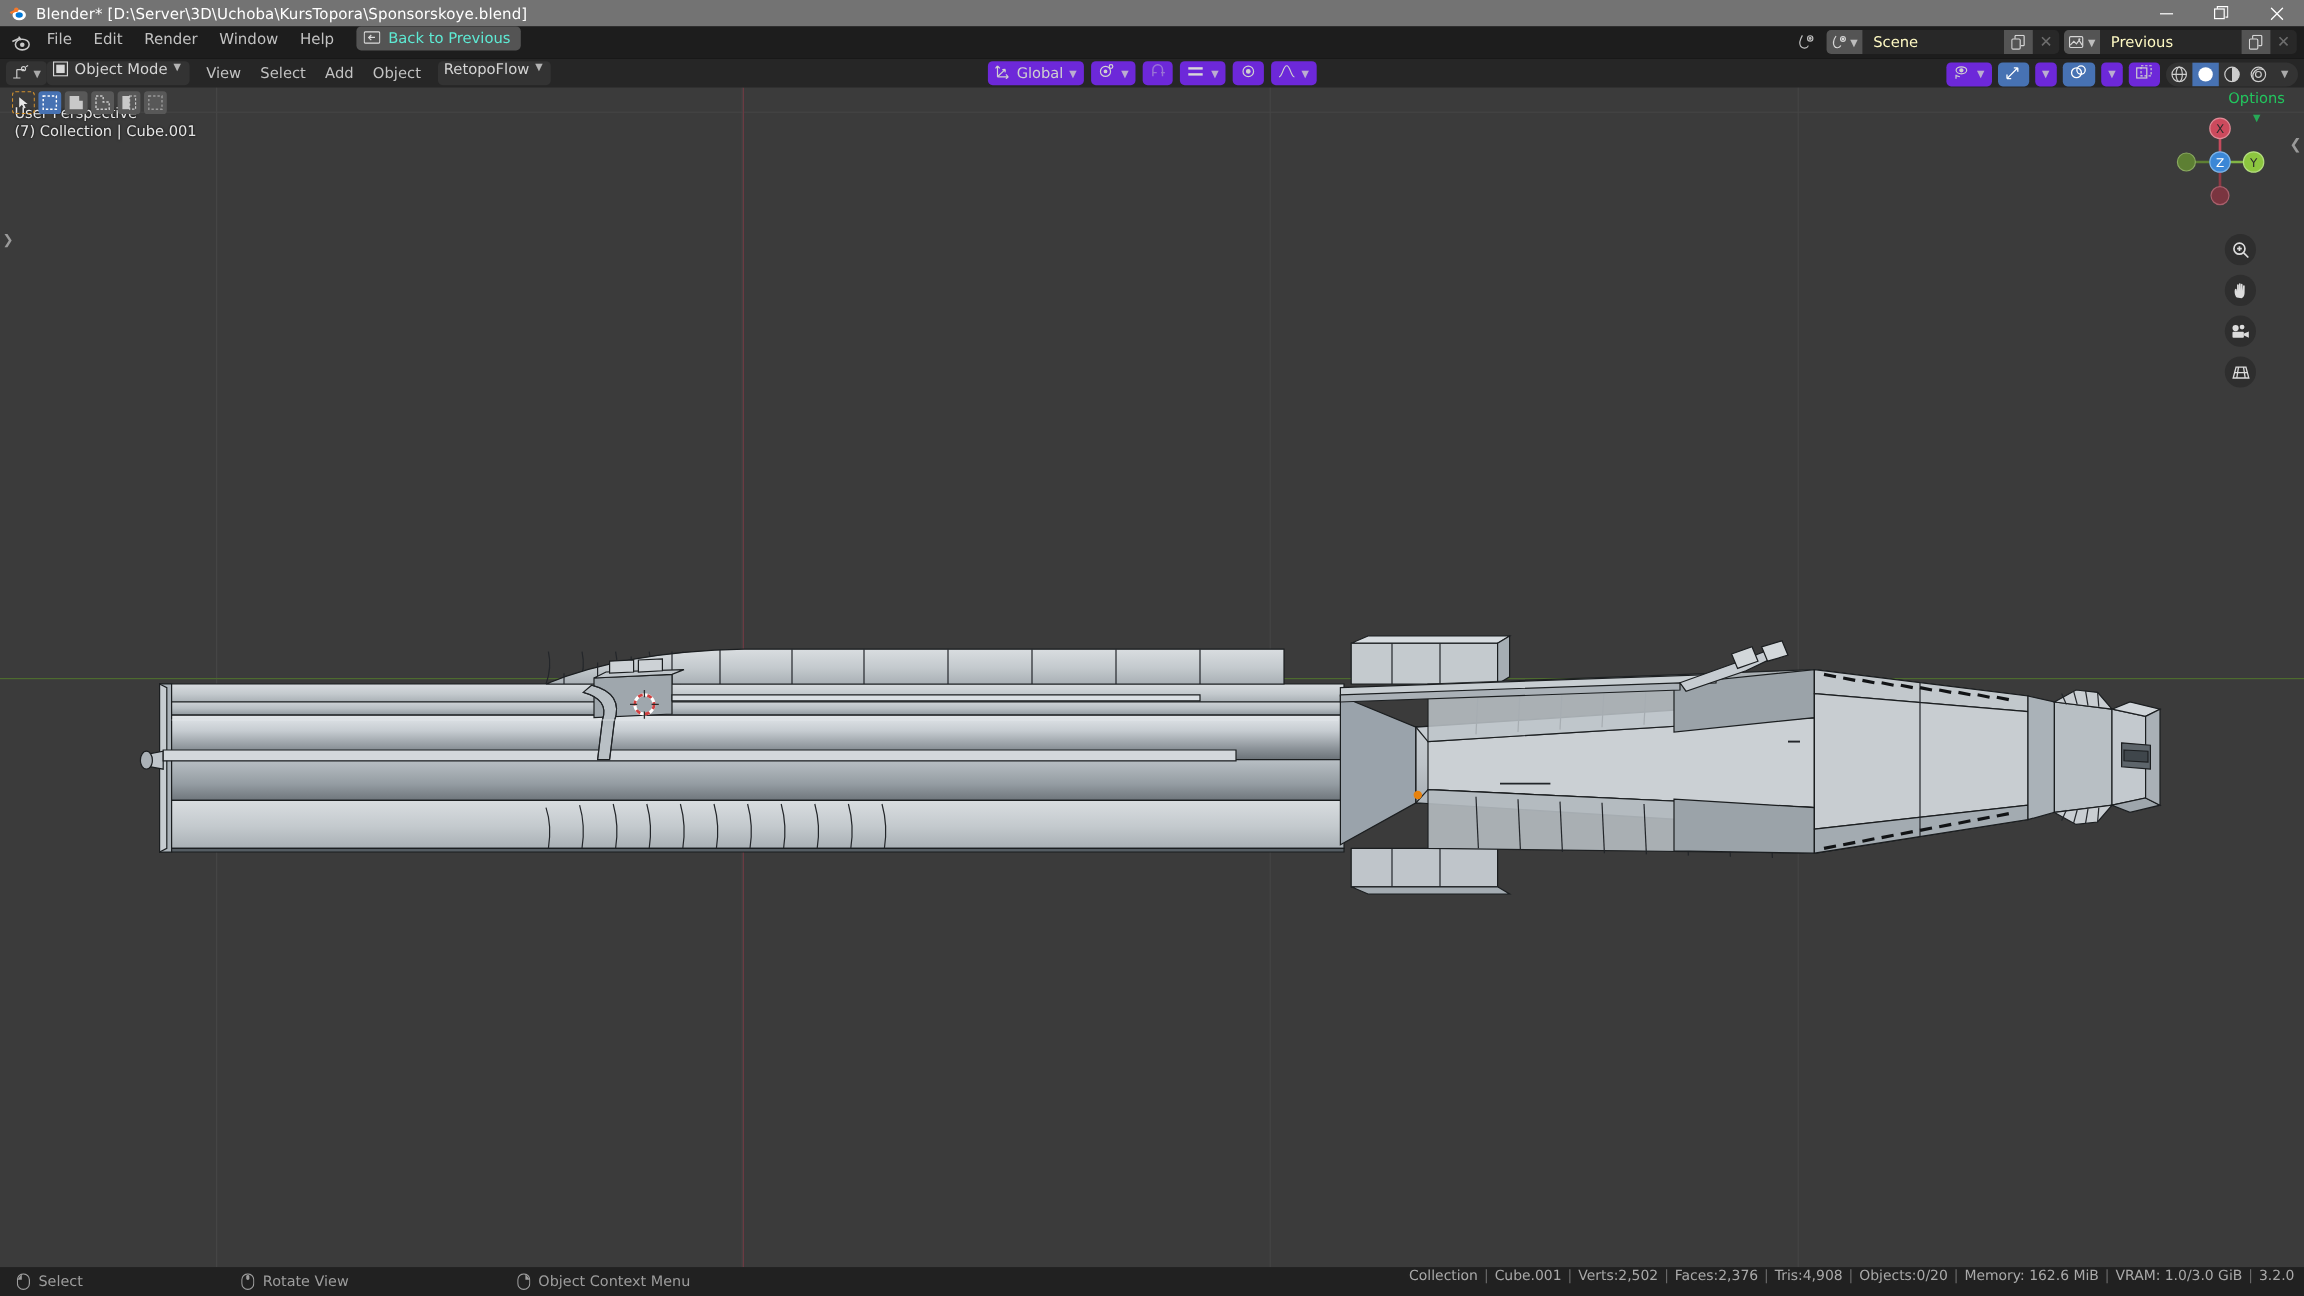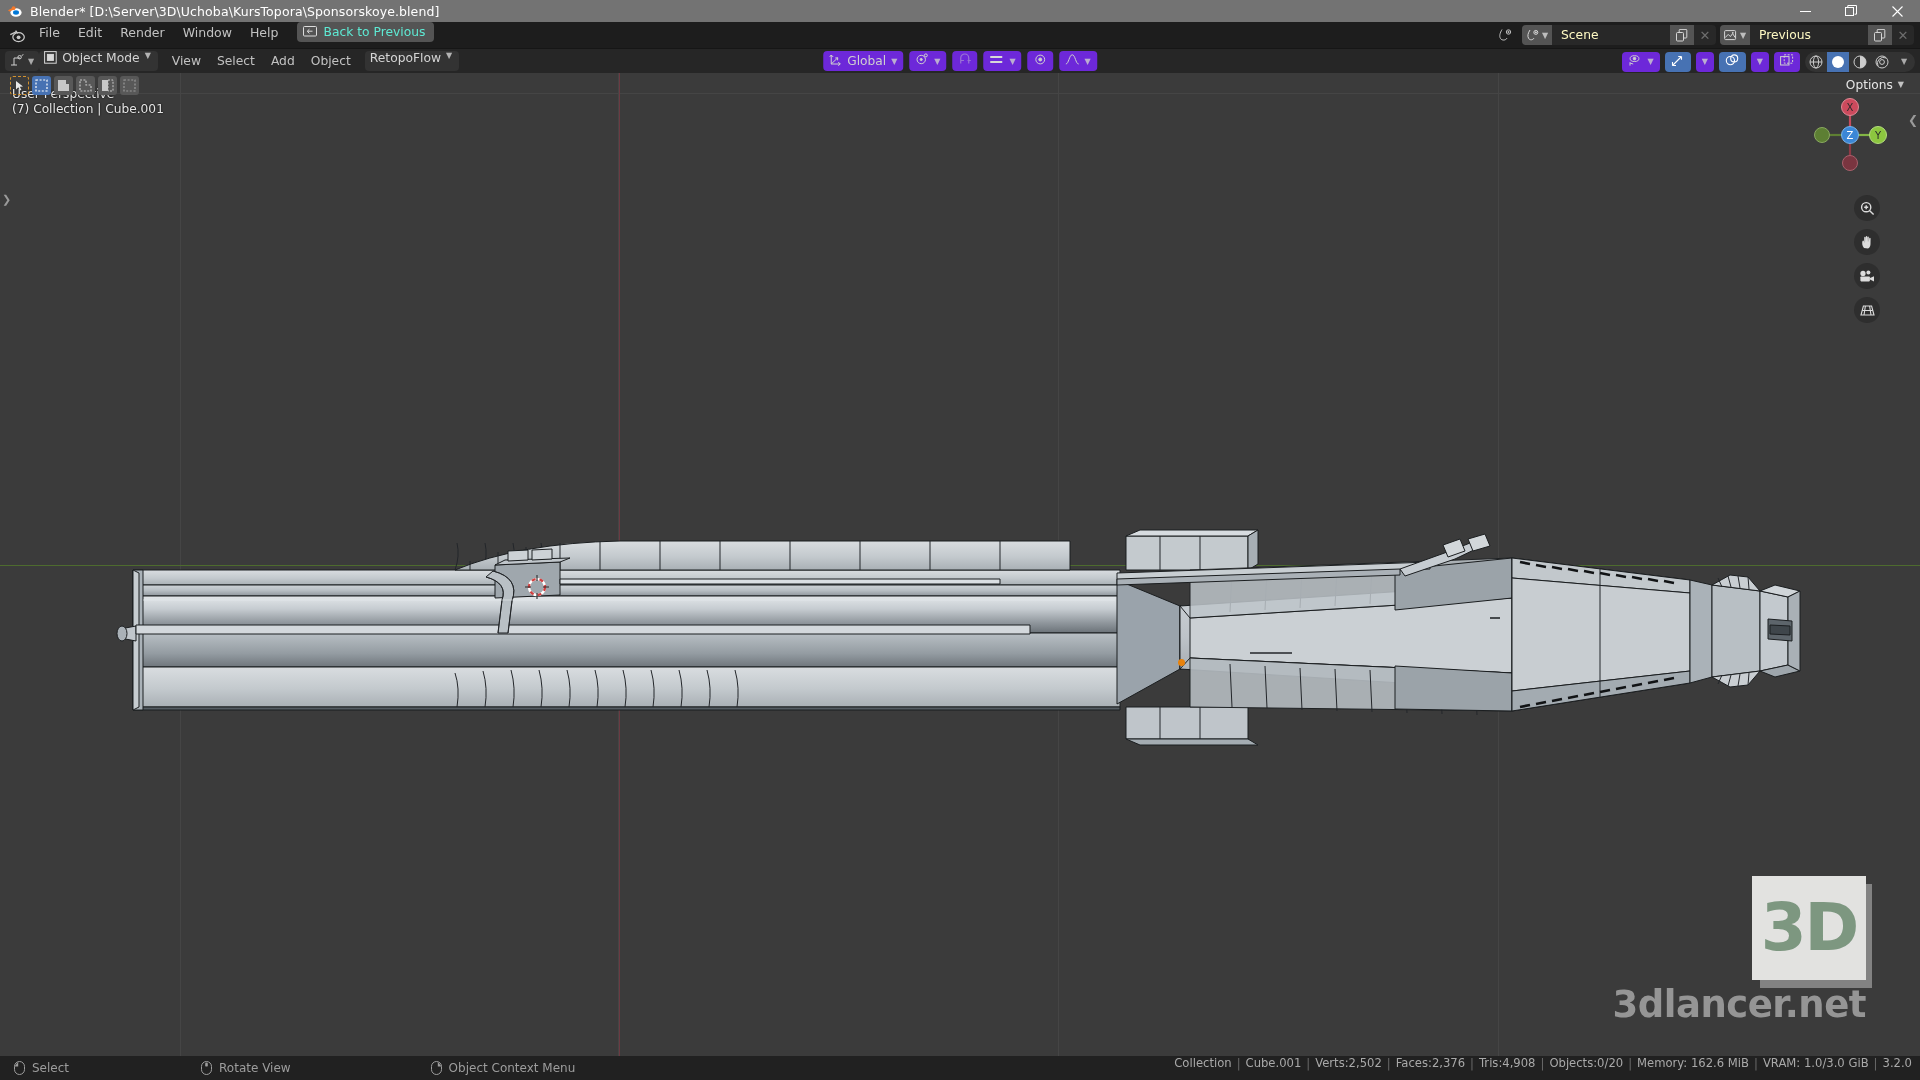--- a/index.html
+++ b/index.html
@@ -114,21 +114,21 @@
     display:flex; align-items:center; padding-left:10px; gap:3px;
   }
   .tool-btn {
     width:19px; height:19px; border-radius:3px; background:#585858;
     display:flex; align-items:center; justify-content:center;
   }
   .tool-btn.sel { background:#4772b3; }
   .tool-btn.first { background: transparent; border: 1px dashed #d2912e; }
   .options-btn {
     position:absolute; right:10px; top:2px; display:flex; align-items:center; gap:5px;
-    font-size:12.2px; color:#e5e5e5; height:19px; padding:0 6px; border-radius:3px;
+    font-size:12.2px; color:#22c55e; height:19px; padding:0 6px; border-radius:3px;flex-direction:column;
   }
   .vp-overlay-text {
     position:absolute; left:12px; top:14px; z-index: 5;
     font-size:12.2px; color:#e6e6e6; line-height:15px; text-shadow: 0 0 2px #000;
   }
   .vp-overlay-text .l2 { margin-top: 0px; }
   .sidebar-arrow {
     position:absolute; left:2px; top:120px; color:#9a9a9a; font-size:11px; z-index:5;
   }
   
@@ -773,27 +773,20 @@
       </svg>
     </div>
     <div class="navbtn">
       <svg width="15" height="14" viewBox="0 0 15 14" fill="none" stroke="#dcdcdc" stroke-width="1.1">
         <path d="M1 12 L3.4 3 H11.6 L14 12 Z"></path>
           <path d="M2.2 7.5 H12.8 M5.4 3 L4 12 M9.6 3 L11 12"></path>
       </svg>
     </div>
   </div>
 
-  <div class="watermark">
-    <div class="wm-shadow"></div>
-    <div class="wm-box">
-      <span>3D</span>
-    </div>
-    <div class="wm-text">3dlancer.net</div>
-  </div>
 </div>
 
 <div class="statusbar">
   <div class="sb-item" style="margin-left:14px;">
     <span>
       <svg class="sb-mouse" width="11" height="14" viewBox="0 0 11 14" fill="none" stroke="#9d9d9d" stroke-width="1">
         <rect x="0.5" y="0.5" width="10" height="13" rx="5"></rect>
         <path d="M0.5 5.5 H4.2 V0.7" fill="#9d9d9d" stroke="none"></path>
       </svg>
     </span>

